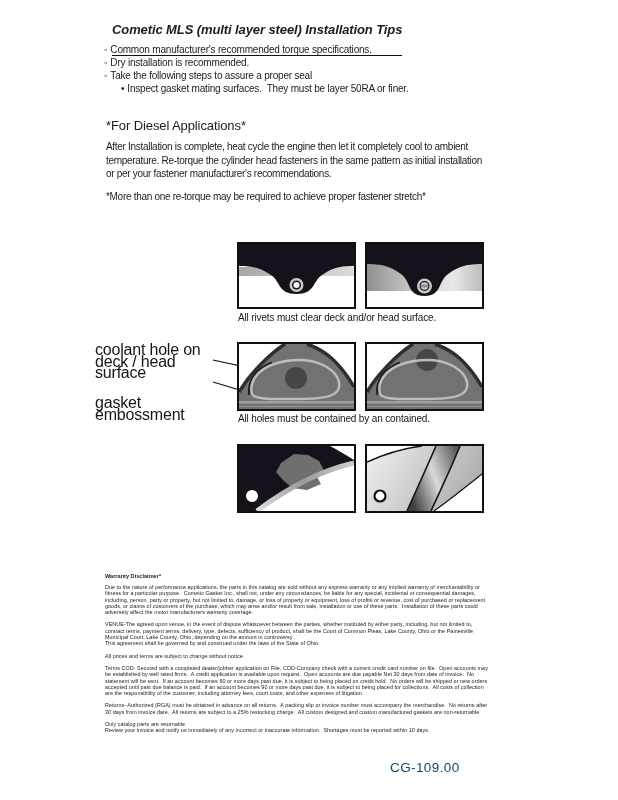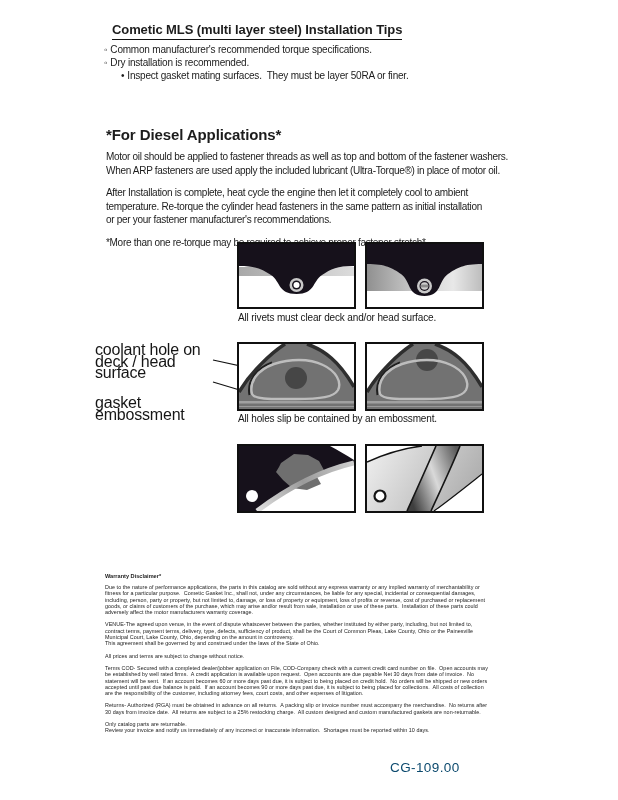--- a/index.html
+++ b/index.html
@@ -5,30 +5,31 @@
   html,body { margin:0; padding:0; background:#e9e9e9; }
   .page {
     position:relative; width:618px; height:800px; margin:0 auto;
     background:#ffffff; overflow:hidden;
     font-family:"Liberation Sans", sans-serif; color:#1c1c1c;
   }
   
   .title {
     position:absolute; left:112px; top:22px;
     font-size:13px; font-weight:bold; letter-spacing:-0.1px;
-    border-bottom:1.6px solid #111; padding-bottom:2px; display:inline-block;
+    border-bottom:1.6px solid #111; padding-bottom:18px; display:inline-block;
     white-space:pre;
+    font-style:italic;
   }
   .bullets { position:absolute; left:104px; top:43px; font-size:10px; letter-spacing:-0.2px; }
   .b-row { display:flex; align-items:baseline; height:13px; line-height:13px; white-space:pre; }
   .b-row::before { content:"\25E6"; font-size:10px; margin-right:3px; }
   .b-row.sub { margin-left:17px; }
   .b-row.sub::before { content:"\2022"; font-size:10px; margin-right:3px; }
   .diesel { position:absolute; left:106px; top:114px; }
-  .diesel h2 { margin:12px 0 7px 0; font-size:15px; font-weight:bold; letter-spacing:-0.1px; }
+  .diesel h2 { margin:4px 0 7px 0; font-size:13px; font-weight:normal; letter-spacing:-0.1px; }
   .diesel p { margin:0 0 9px 0; font-size:10px; line-height:13.5px; letter-spacing:-0.3px; white-space:pre; }
   
   .dg-label { position:absolute; width:120px; text-align:center; font-size:12.5px; letter-spacing:0.3px; color:#161616;margin-top:20px; }
   .panel { position:absolute; width:115px; border:2.5px solid #101010; background:#fff; font-size:0; line-height:0; }
   .panel svg { display:block; }
   .caption { position:absolute; font-size:10px; letter-spacing:-0.15px; line-height:11.5px; color:#161616; white-space:pre-line; }
   .ann { position:absolute; left:95px; width:118px; text-align:left; font-size:16px; letter-spacing:-0.2px; line-height:11.5px; white-space:pre-line; color:#161616; }
   .leader { position:absolute; left:203px; top:340px; }
   
   .legal { position:absolute; left:105px; top:573px; width:430px; }
@@ -39,27 +40,26 @@
 </head>
 <body>
 
 <div class="page">
 
   <div class="title">Cometic MLS (multi layer steel) Installation Tips</div>
 
   <div class="bullets">
     <div class="b-row"><span>Common manufacturer's recommended torque specifications.</span></div>
     <div class="b-row"><span>Dry installation is recommended.</span></div>
+    <div class="b-row"><span>Take the following steps to assure a proper seal</span></div>
     <div class="b-row sub"><span>Inspect gasket mating surfaces.  They must be layer 50RA or finer.</span></div>
   </div>
 
   <div class="diesel">
     <h2>*For Diesel Applications*</h2>
-    <p>Motor oil should be applied to fastener threads as well as top and bottom of the fastener washers.
-When ARP fasteners are used apply the included lubricant (Ultra-Torque®) in place of motor oil.</p>
     <p>After Installation is complete, heat cycle the engine then let it completely cool to ambient
 temperature. Re-torque the cylinder head fasteners in the same pattern as initial installation
 or per your fastener manufacturer's recommendations.</p>
     <p>*More than one re-torque may be required to achieve proper fastener stretch*</p>
   </div>
 
   <div class="dg-label" style="left:237px; top:228px;">RIGHT</div>
   <div class="dg-label" style="left:365px; top:228px;">WRONG</div>
 
   <div class="panel" style="left:237px; top:242px;">
@@ -142,21 +142,21 @@
       <path d="M0,0 L46,0 C32,9 12,28 0,48 Z" fill="#ffffff"></path>
       <path d="M46,0 C32,9 12,28 0,48" fill="none" stroke="#2e2e2e" stroke-width="3.5"></path>
       <path d="M68,0 L115,0 L115,43 C100,17 85,6 68,0 Z" fill="#ffffff"></path>
       <path d="M68,0 C85,6 100,17 115,43" fill="none" stroke="#2e2e2e" stroke-width="3.5"></path>
       <circle cx="60" cy="16" r="11" fill="#474747"></circle>
       <path d="M10.5,51 C8,38 16,25 33,18.5" fill="none" stroke="#1f1f1f" stroke-width="2"></path>
       <path d="M13,50 C10,38 18,26 35,20 C50,15 70,14 84,21 C97,27 103,38 99,46 C95,53 82,55 57,55 C35,55 16,56 13,50 Z" fill="none" stroke="#bdbdbd" stroke-width="2.4"></path>
     </svg>
   </div>
 
-  <div class="caption" style="left:238px; top:413px;">All holes slip be contained by an embossment.</div>
+  <div class="caption" style="left:238px; top:413px;">All holes must be contained by an contained.</div>
 
   <div class="dg-label" style="left:237px; top:430px;">RIGHT</div>
   <div class="dg-label" style="left:365px; top:430px;">WRONG</div>
 
   <div class="panel" style="left:237px; top:444px;">
     <svg width="115" height="65" viewBox="0 0 115 65">
       <defs>
         <linearGradient id="stripeG" gradientUnits="userSpaceOnUse" x1="115" y1="17" x2="18" y2="65">
           <stop offset="0" stop-color="#cfcfcf"></stop>
             <stop offset="0.5" stop-color="#9a9a9a"></stop>

